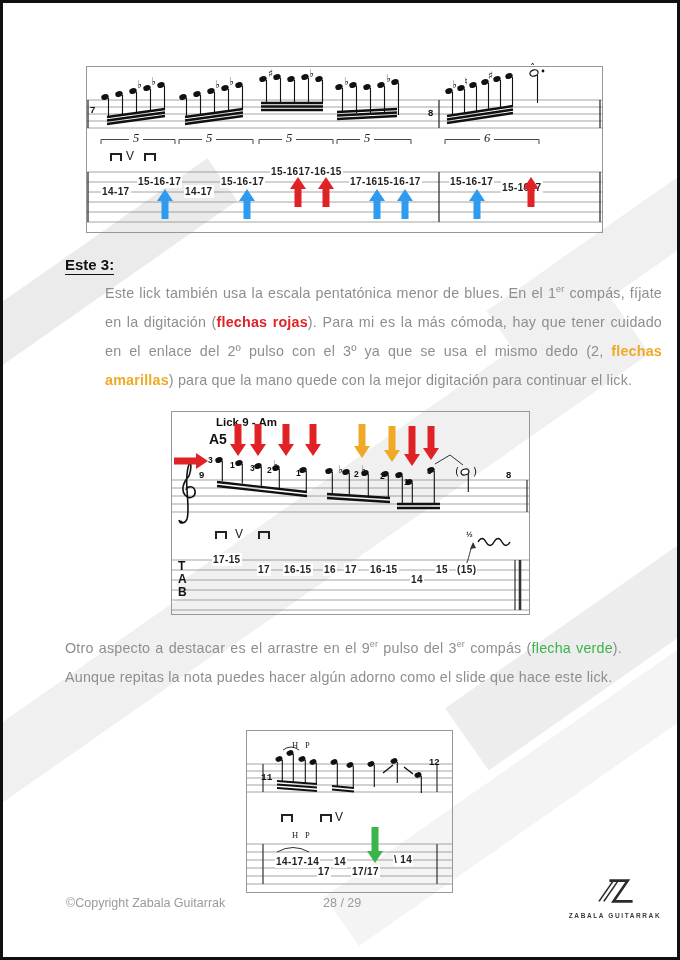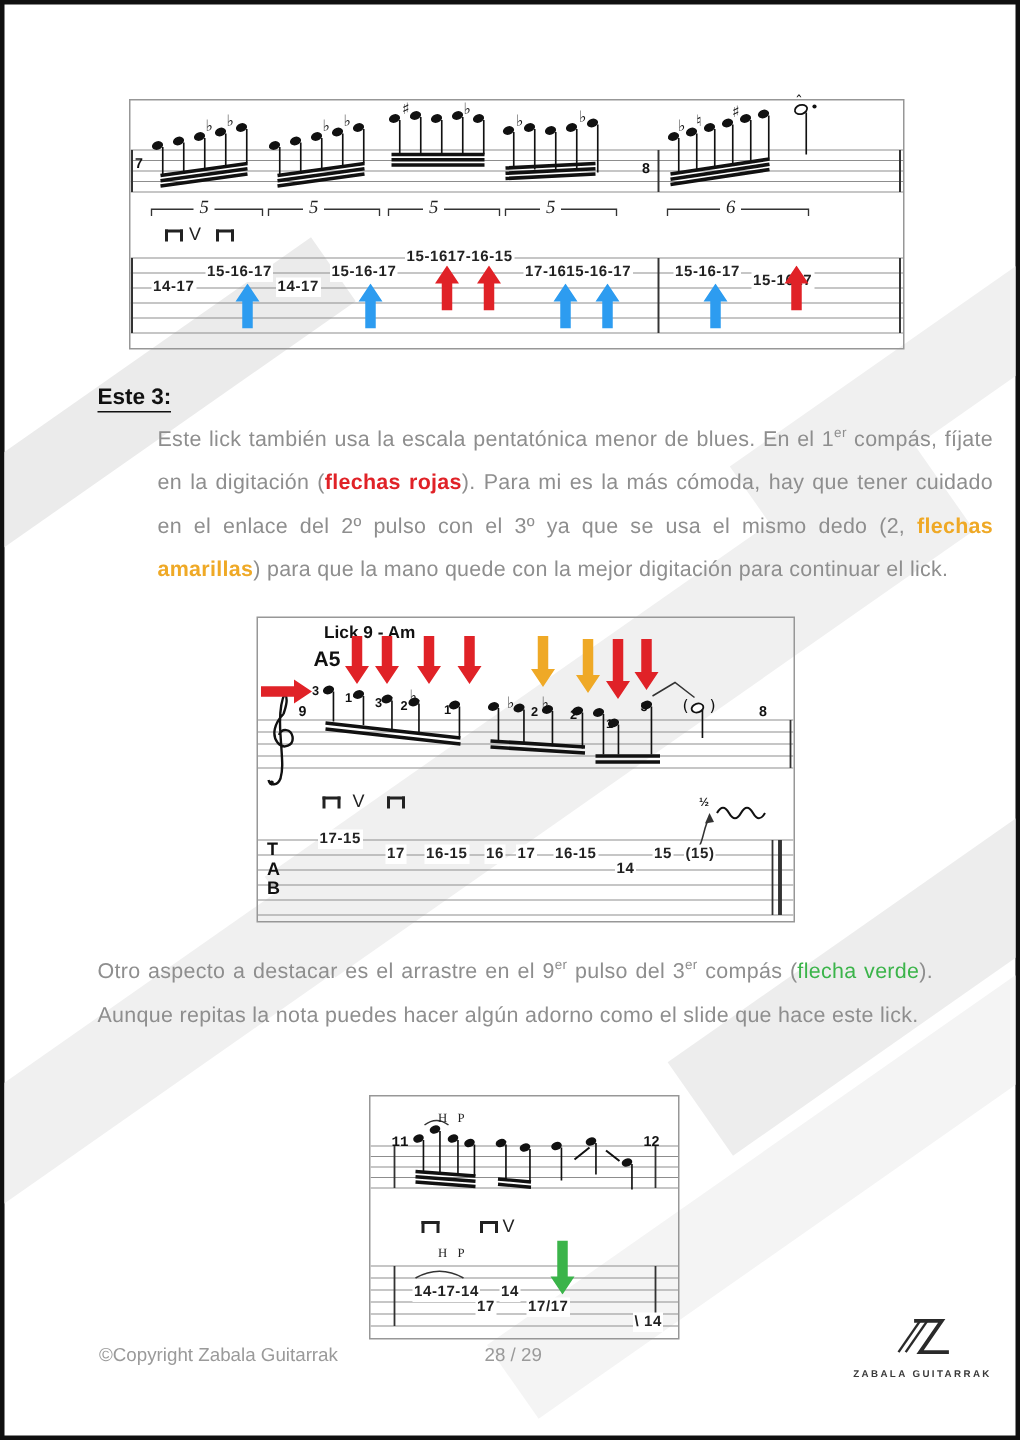--- a/index.html
+++ b/index.html
@@ -294,34 +294,34 @@
             <ellipse cx="55" cy="28" rx="3.6" ry="2.7" transform="rotate(-18 55 28)"></ellipse>
             <ellipse cx="66" cy="31" rx="3.6" ry="2.7" transform="rotate(-18 66 31)"></ellipse>
           <ellipse cx="87" cy="31" rx="3.6" ry="2.7" transform="rotate(-18 87 31)"></ellipse>
             <ellipse cx="103" cy="34" rx="3.6" ry="2.7" transform="rotate(-18 103 34)"></ellipse>
           <ellipse cx="124" cy="33" rx="3.6" ry="2.7" transform="rotate(-18 124 33)"></ellipse>
             <ellipse cx="147" cy="30" rx="3.6" ry="2.7" transform="rotate(-18 147 30)"></ellipse>
             <ellipse cx="171" cy="44" rx="3.6" ry="2.7" transform="rotate(-18 171 44)"></ellipse>
         </g>
       </svg>
       <div class="layer">
-          <span class="it meas" style="left: 14px; top: 24px; font-family: Liberation Mono, monospace;">11</span>
+          <span class="it meas" style="left: 14px; top: 40px; font-family: Liberation Mono, monospace;">11</span>
           <span class="it meas" style="left: 182px; top: 24px;">12</span>
           <span class="it hp" style="left: 45px; top: 8px;">H</span>
           <span class="it hp" style="left: 58px; top: 8px;">P</span>
           <span class="it pickd" style="left: 34px; top: 83px;"></span>
           <span class="it pickd" style="left: 73px; top: 83px;"></span>
           <span class="it pickv" style="left: 88px; top: 80px;">V</span>
           <span class="it hp" style="left: 45px; top: 98px;">H</span>
           <span class="it hp" style="left: 58px; top: 98px;">P</span>
           <span class="it tab" style="left: 28px; top: 124px;">14-17-14</span>
           <span class="it tab" style="left: 86px; top: 124px;">14</span>
           <span class="it tab" style="left: 70px; top: 134px;">17</span>
           <span class="it tab" style="left: 104px; top: 134px;">17/17</span>
-          <span class="it tab" style="left: 146px; top: 144px; margin-left: 29px;">\ 14</span>
+          <span class="it tab" style="left: 146px; top: 122px;">\ 14</span>
           <svg width="18" height="36" class="arrow" style="left: 119px; top: 96px;">
             <polygon points="9,36 17,24 12.5,24 12.5,0 5.5,0 5.5,24 1,24" fill="#3bb44a"></polygon>
           </svg>
         </div>
     </figure>
 
     <span class="footer-copy">©Copyright Zabala Guitarrak</span>
     <span class="footer-page">28 / 29</span>
     <div class="logo">
       <svg width="64" height="32" viewBox="0 0 80 34">

